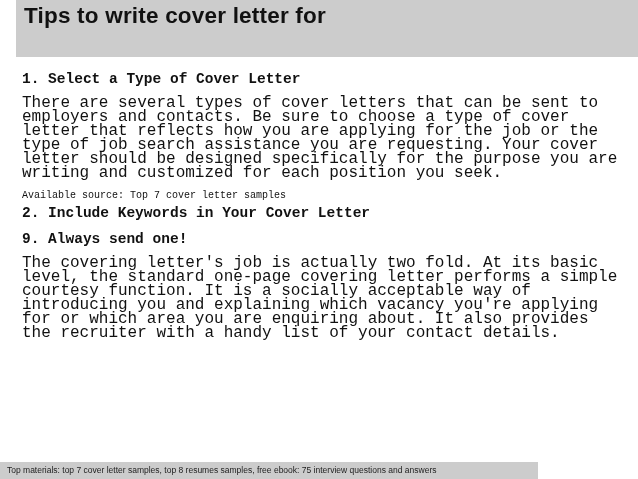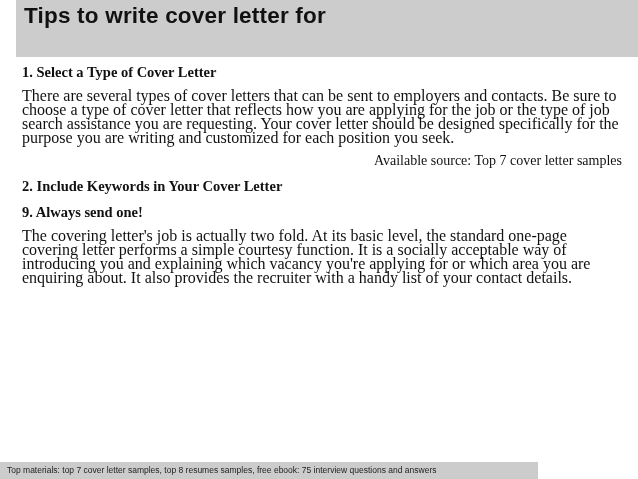--- a/index.html
+++ b/index.html
@@ -12,40 +12,38 @@
     }
     .title {
       font-family: "Liberation Sans", sans-serif;
       font-weight: bold;
       font-size: 22.5px;
       line-height: 26px;
       color: #111111;
       letter-spacing: 0.2px;
     }
     .content {
-      position: absolute; left: 22px; top: 63px; width: 600px;
-      font-family: Liberation Serif, serif;
+      position: absolute; left: 22px; top: 70px; width: 600px;
+      font-family: Liberation Mono, monospace;
       color: #111111;
     }
     .heading {
       font-weight: bold;
       font-size: 14.5px;
       line-height: 18px;
       margin-bottom: 8px;
     }
     .para {
       font-size: 16px;
       line-height: 14px;
       margin-bottom: 8px;
     }
     .source {
-      font-size: 14px;
+      font-size: 10px;
       line-height: 16px;
-      margin-bottom: 8px;
-      text-align: right;
     }
     .footer-bar {
       position: absolute; left: 0; top: 462px; width: 538px; height: 17px;
       background: #cccccc;
       padding: 3px 0 0 7px;
     }
     .footer-text {
       font-family: "Liberation Sans", sans-serif;
       font-size: 8.5px;
       line-height: 11px;

